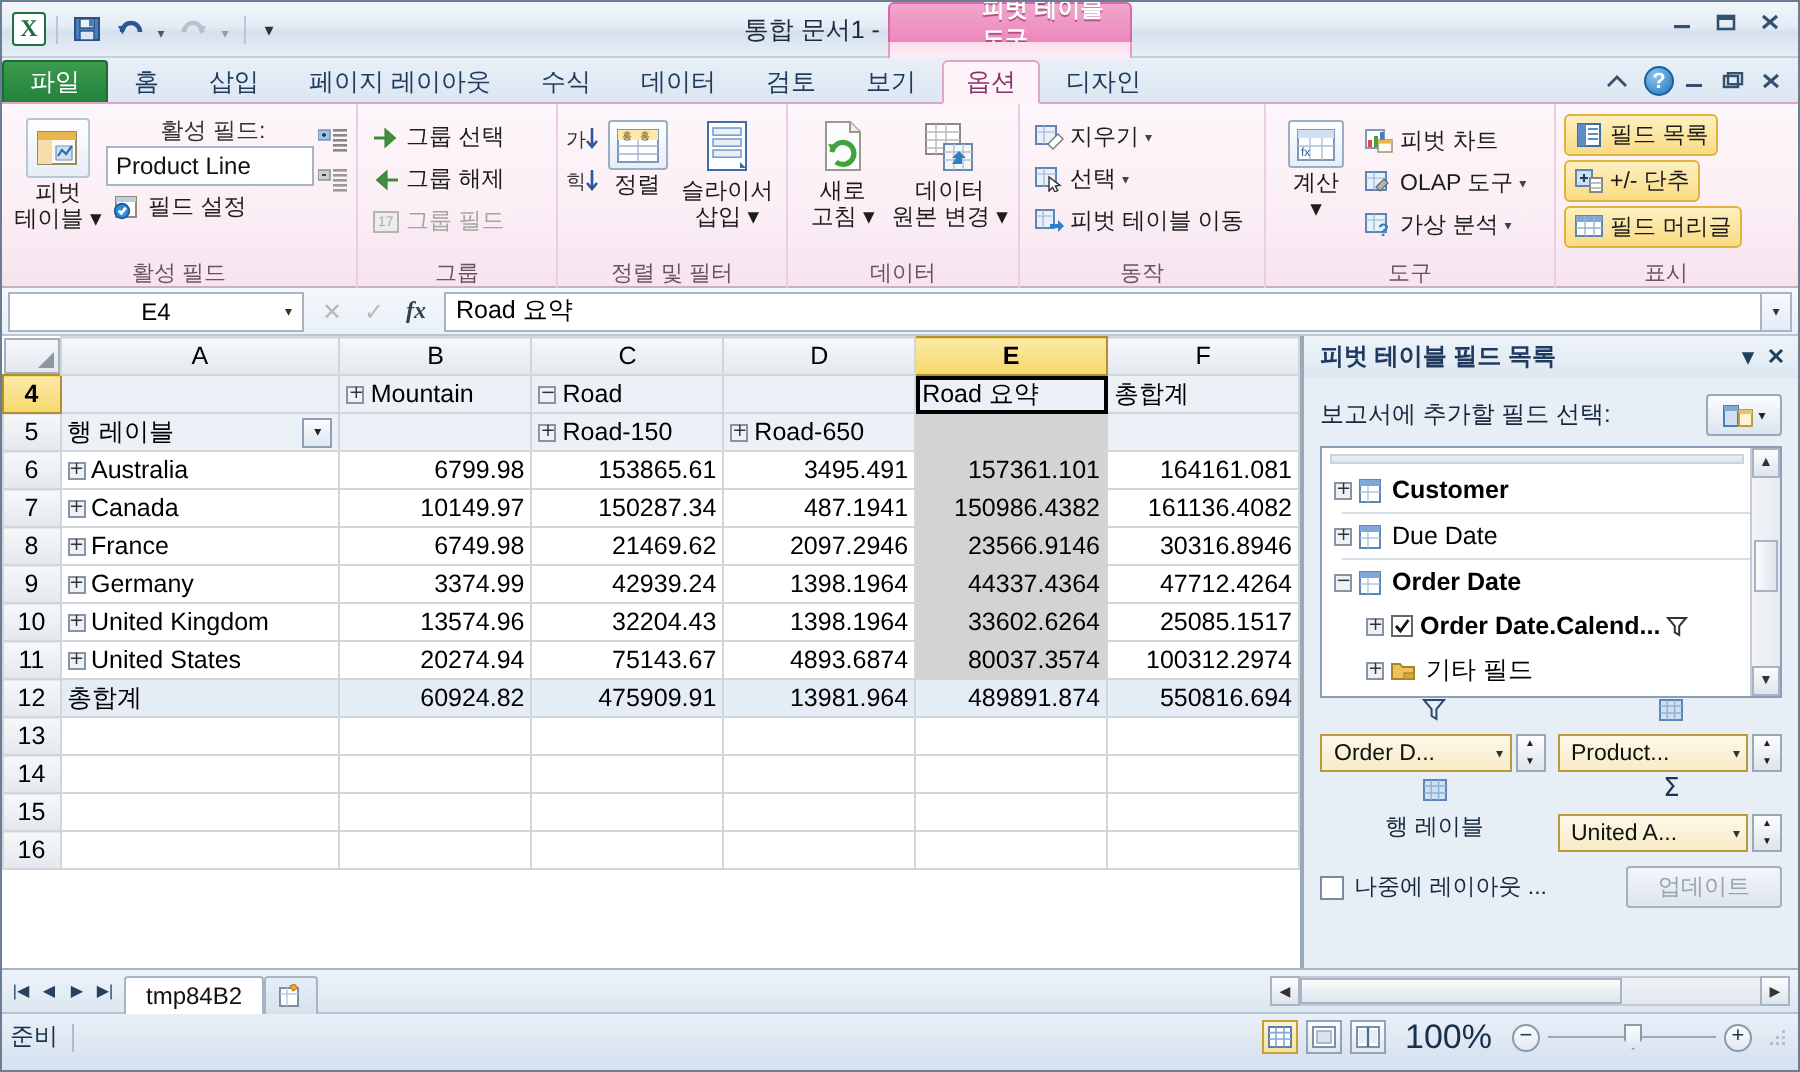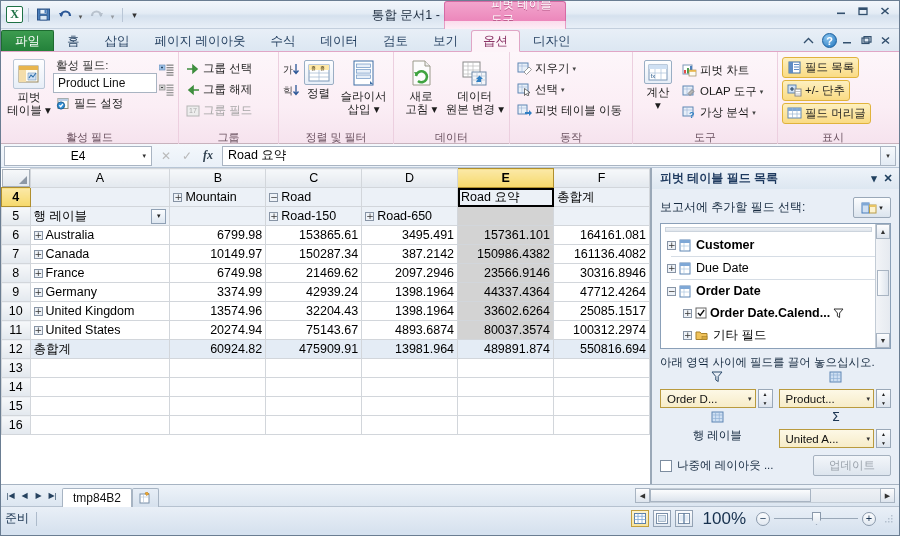--- a/index.html
+++ b/index.html
@@ -54,21 +54,21 @@
     font-size: 12.5px; color: #1b2a3d;
     pointer-events: none;
   }
   .ctx-tab-label {
     position: absolute; left: 443px; top: 0;
     width: 122px; height: 20px;
     background: linear-gradient(to bottom,#f2a5cd 0%, #ec87bb 100%);
     border: 1px solid #d66aa4;
     border-bottom: none;
     border-radius: 3px 3px 0 0;
-    color: #fff; font-size: 11.5px; font-weight: normal;
+    color: #fff; font-size: 11.5px; font-weight: bold;
     display: flex; align-items: center; justify-content: center;
     text-shadow: 0 1px 0 rgba(140,40,90,.6);
     padding-left: 46px;
   }
   .ctx-tab-fill {
     position:absolute; left:443px; top:20px; width:122px; height:8px;
     background: linear-gradient(to bottom,#fbdcec,#fdeef6);
     border-left:1px solid #e79cc4; border-right:1px solid #e79cc4;
   }
   .win-btns { position: absolute; right: 4px; top: 3px; display: flex; gap: 2px; }
@@ -157,21 +157,21 @@
     display: flex; align-items:center; justify-content:center;
   }
   .smallrow {
     display: flex; align-items: center; gap: 3px;
     height: 21px; padding: 0 3px;
     font-size: 11.5px; color: #1c1c1c;
     white-space: nowrap;
   }
   .smallrow.disabled { color: #a5a5a5; }
   .caret { font-size: 7px; color: #444; }
-  .field-label { font-size: 11.5px; color: #333; padding-left: 3px; }
+  .field-label { font-size: 11.5px; color: #333; padding-left: 3px; text-align: center; }
   .field-input {
     width: 104px; height: 20px;
     border: 1px solid #a9b4c2; background: #fff;
     font-size: 12px; padding: 2px 4px; color: #111;
     display: flex; align-items: center;
   }
   .hl-btn {
     border: 1px solid #e0b33c;
     background: linear-gradient(to bottom,#fdf0c0,#fadb84);
     border-radius: 3px;
@@ -969,21 +969,21 @@
           <td class="num">153865.61</td>
           <td class="num">3495.491</td>
           <td class="num selcol">157361.101</td>
           <td class="num">164161.081</td>
         </tr>
         <tr>
           <td class="rowhdr">7</td>
           <td><span class="pmbox">+</span><span>Canada</span></td>
           <td class="num">10149.97</td>
           <td class="num">150287.34</td>
-          <td class="num">387.2142</td>
+          <td class="num">487.1941</td>
           <td class="num selcol">150986.4382</td>
           <td class="num">161136.4082</td>
         </tr>
         <tr>
           <td class="rowhdr">8</td>
           <td><span class="pmbox">+</span><span>France</span></td>
           <td class="num">6749.98</td>
           <td class="num">21469.62</td>
           <td class="num">2097.2946</td>
           <td class="num selcol">23566.9146</td>
@@ -1153,21 +1153,20 @@
             <span>기타 필드</span>
           </div>
         </div>
         <div class="fl-scroll">
           <div class="arrw">▲</div>
           <div class="thumb"></div>
           <div class="arrw" style="position:absolute;bottom:0;left:0;right:0">▼</div>
         </div>
       </div>
 
-      <div class="drag-note">아래 영역 사이에 필드를 끌어 놓으십시오.</div>
 
       <div class="zones">
         <div class="zone-row">
           <div class="zone">
             <div class="zone-hdr">
               <span class="gi">
                 <svg width="12" height="12" viewBox="0 0 12 12">
                     <path d="M1 1 h10 l-3.8 4.5 v5 l-2.4 -1.5 v-3.5 z" fill="none" stroke="#2b4a6b" stroke-width="1"></path>
                   </svg>
               </span>

